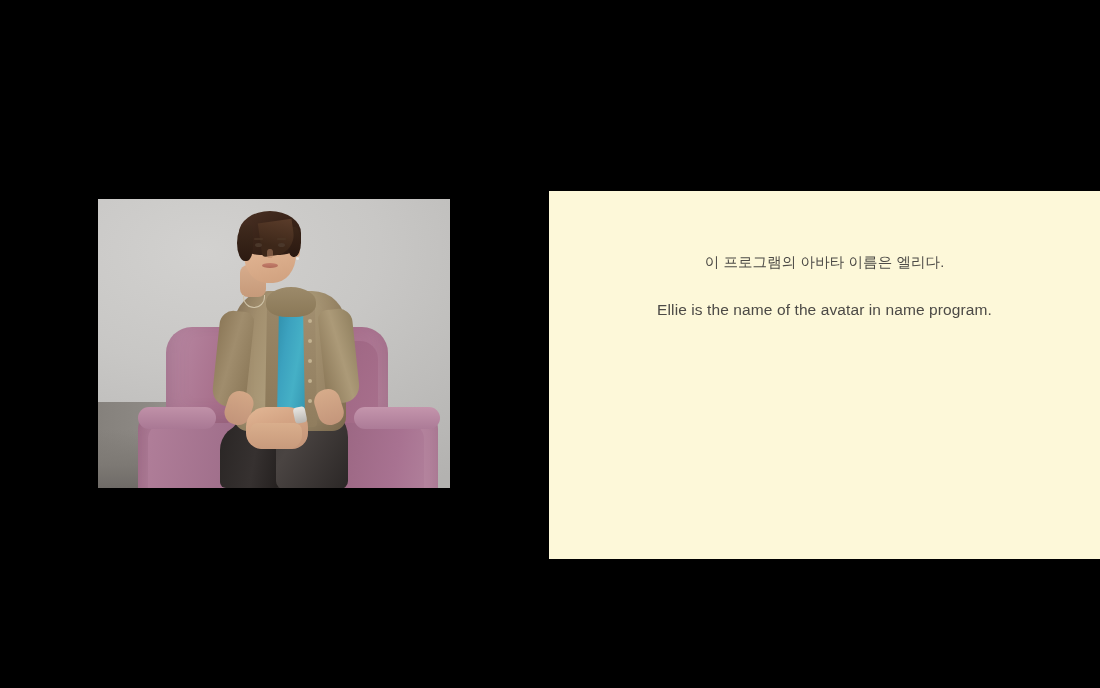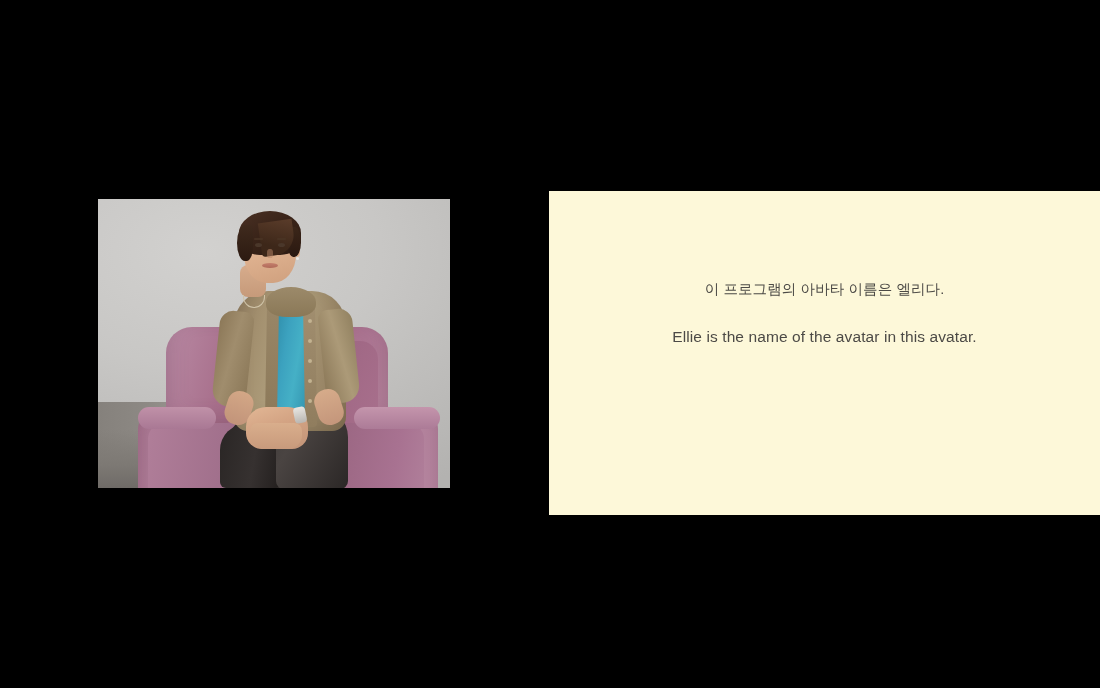--- a/index.html
+++ b/index.html
@@ -387,28 +387,28 @@
              background: #e9e7e3; top: 58px; }
   .earring.l { left: 145px; }
   .earring.r { left: 198px; }
 
   
   .caption-panel {
     position: absolute;
     left: 549px;
     top: 191px;
     width: 551px;
-    height: 324px;
+    height: 368px;
     background: #fdf8d9;
     display: flex;
     flex-direction: column;
     align-items: center;
     justify-content: flex-start;
     box-sizing: border-box;
-    padding-top: 89px;
+    padding-top: 62px;
   }
   .caption-line {
     width: 100%;
     text-align: center;
     color: #4c4a46;
     line-height: 1.35;
     letter-spacing: 0.1px;
   }
   .caption-korean {
     font-size: 14.5px;
@@ -483,16 +483,16 @@
         <div class="eye l"></div>
         <div class="eye r"></div>
         <div class="nose"></div>
         <div class="mouth"></div>
       </div>
     </div>
   </div>
 
   <div class="caption-panel">
     <div class="caption-line caption-korean">이 프로그램의 아바타 이름은 엘리다.</div>
-    <div class="caption-line caption-english">Ellie is the name of the avatar in this avatar.</div>
+    <div class="caption-line caption-english">Ellie is the name of the avatar in name program.</div>
   </div>
 
 </div>
 
 </body></html>

